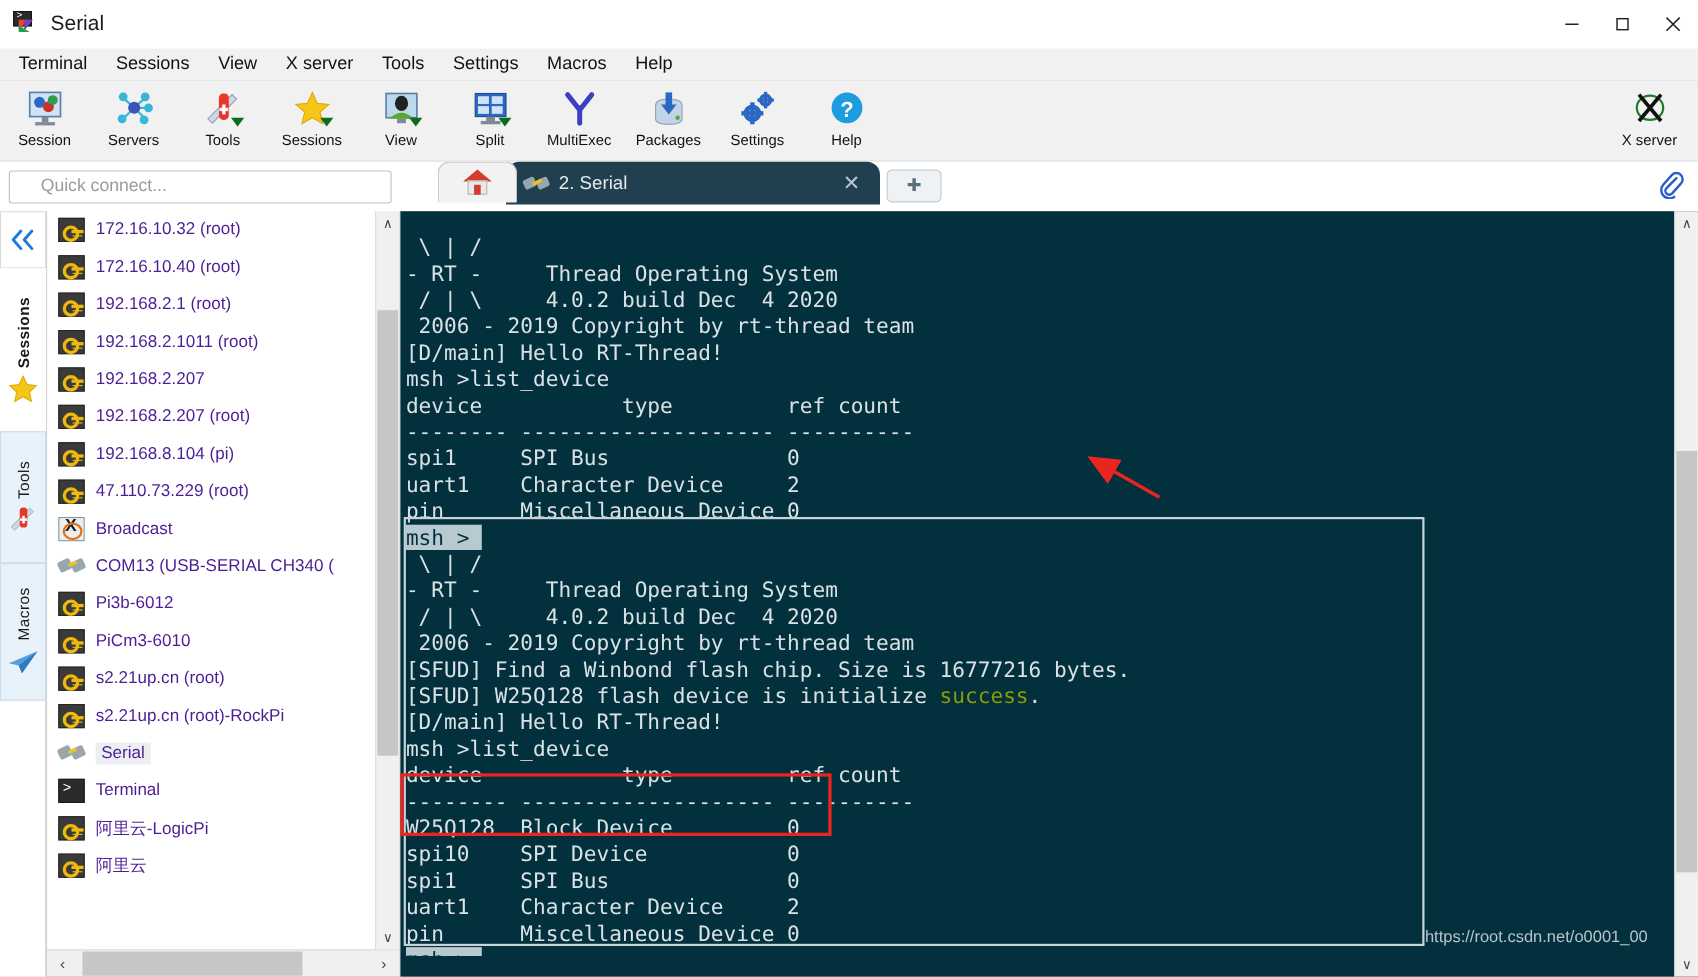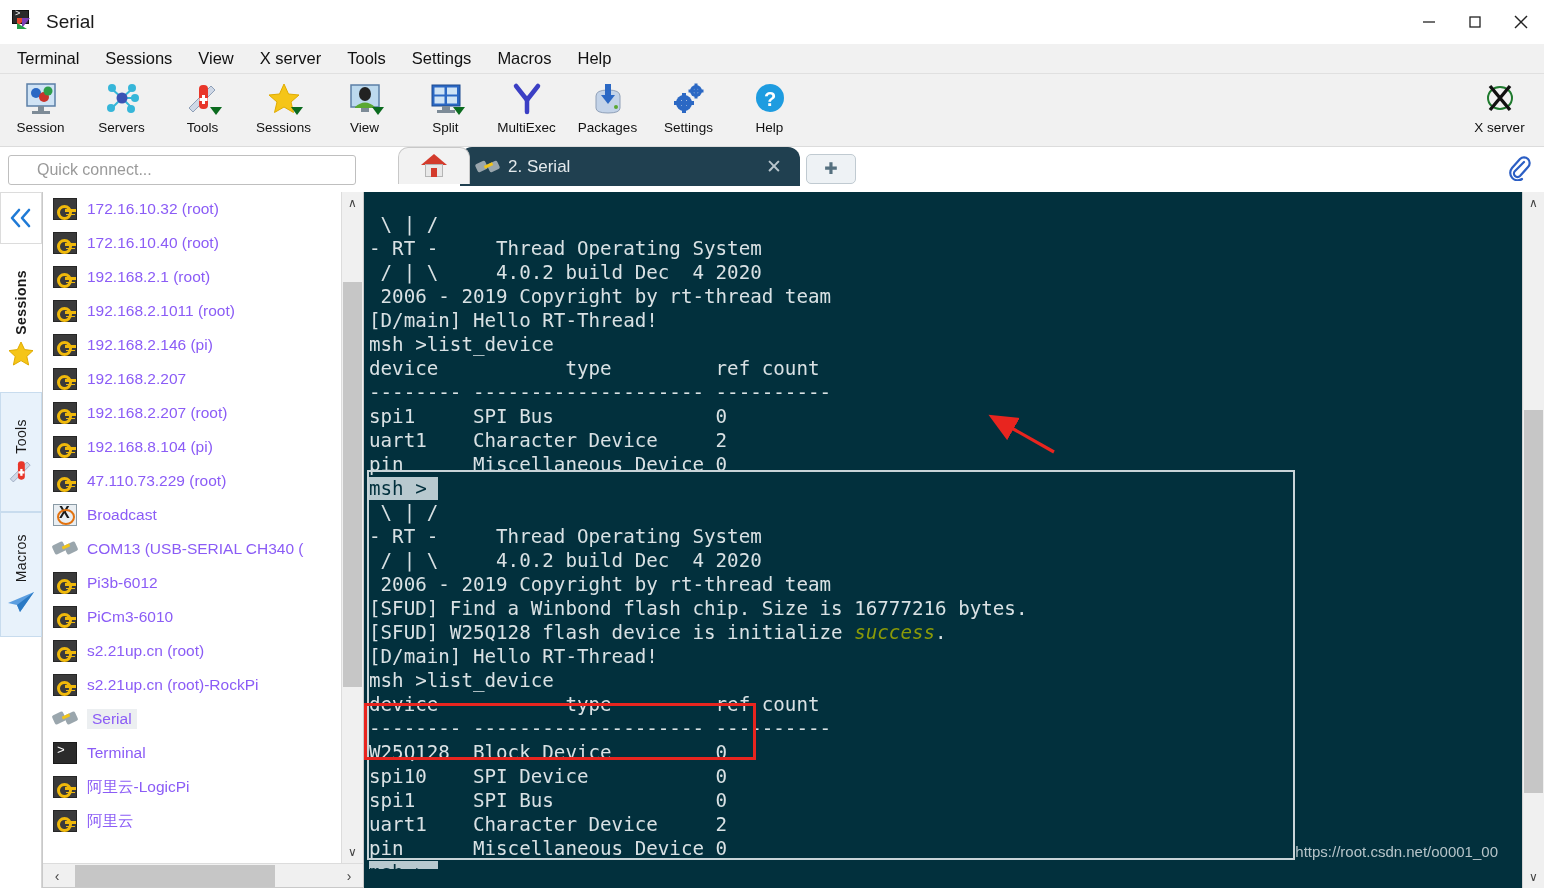--- a/index.html
+++ b/index.html
@@ -130,21 +130,21 @@
   .x-ic::after{content:"";position:absolute;left:3px;top:4px;width:14px;height:12px;border:2px solid #e2720f;border-radius:50%;}
   .plug2-ic{position:relative;}
   .plug2-ic .a{position:absolute;left:0;top:5px;width:12px;height:10px;background:#9aa6ad;border-radius:2px;transform:rotate(-25deg);}
   .plug2-ic .b{position:absolute;left:12px;top:5px;width:12px;height:10px;background:#9aa6ad;border-radius:2px;transform:rotate(-25deg);}
   .plug2-ic .c{position:absolute;left:9px;top:7px;width:8px;height:3px;background:#f0c419;transform:rotate(-25deg);}
   .term-ic{background:#2b2b2b;border:1px solid #1a1a1a;position:relative;}
   .term-ic::before{content:">";position:absolute;left:3px;top:0px;color:#fff;font-size:13px;font-family:"Liberation Mono",monospace;}
   .ubu-ic{background:#3a3a3a;border:1px solid #262626;position:relative;}
   .ubu-ic::before{content:"";position:absolute;left:4px;top:3px;width:14px;height:14px;border:3px solid #e2571e;border-radius:50%;}
   .ubu-ic::after{content:"";position:absolute;left:2px;top:6px;width:6px;height:6px;background:#d4332a;border-radius:50%;}
-  .sesslabel{font-size:15.5px;color:#8b5cf6;white-space:nowrap;}
+  .sesslabel{font-size:15.5px;color:#4c1d95;white-space:nowrap;}
   .sessrow.sel .sesslabel{background:#eceff1;padding:1px 5px;}
 
   .vscroll{
     position:absolute;right:0;top:0;width:22px;bottom:24px;background:#f0f0f0;border-left:1px solid #dcdcdc;
   }
   .vscroll .arrow{height:22px;display:flex;align-items:center;justify-content:center;color:#444;font-size:12px;}
   .vscroll .thumb{position:absolute;left:1px;right:1px;top:90px;height:405px;background:#c6c6c6;}
   .hscroll{
     position:absolute;left:0;right:0;bottom:0;height:24px;background:#f0f0f0;border-top:1px solid #dcdcdc;
     display:flex;align-items:center;
@@ -153,21 +153,21 @@
   .hscroll .hthumb{height:22px;background:#c6c6c6;width:200px;margin-left:4px;}
 
   
   .termwrap{flex:1;position:relative;background:#02303d;}
   .termtext{
     position:absolute;left:5px;top:2px;right:34px;bottom:0;
     font-family:"DejaVu Sans Mono","Liberation Mono",monospace;
     font-size:19.2px;line-height:24px;color:#d9e1e4;white-space:pre;
     overflow:hidden;letter-spacing:0px;
   }
-  .termtext .grn{color:#8a9a08;font-style:italic;}
+  .termtext .grn{color:#8a9a08;}
   .sel-line{background:#b8c9cf;color:#02303d;}
   .hlbox{
     position:absolute;left:3px;top:278px;width:928px;height:390px;border:2px solid #c8d4d8;
     pointer-events:none;
   }
   .redbox{
     position:absolute;left:0px;top:511px;width:392px;height:57px;border:3px solid #e8251f;
     pointer-events:none;
   }
   .arrow-svg{position:absolute;left:0;top:0;width:100%;height:100%;pointer-events:none;}
@@ -456,24 +456,20 @@
           <div class="ic key-ic"></div>
           <div class="sesslabel">172.16.10.40 (root)</div>
         </div>
       <div class="sessrow">
           <div class="ic key-ic"></div>
           <div class="sesslabel">192.168.2.1 (root)</div>
         </div>
       <div class="sessrow">
           <div class="ic key-ic"></div>
           <div class="sesslabel">192.168.2.1011 (root)</div>
-        </div>
-      <div class="sessrow">
-          <div class="ic key-ic"></div>
-          <div class="sesslabel">192.168.2.146 (pi)</div>
         </div>
       <div class="sessrow">
           <div class="ic key-ic"></div>
           <div class="sesslabel">192.168.2.207</div>
         </div>
       <div class="sessrow">
           <div class="ic key-ic"></div>
           <div class="sesslabel">192.168.2.207 (root)</div>
         </div>
       <div class="sessrow">

